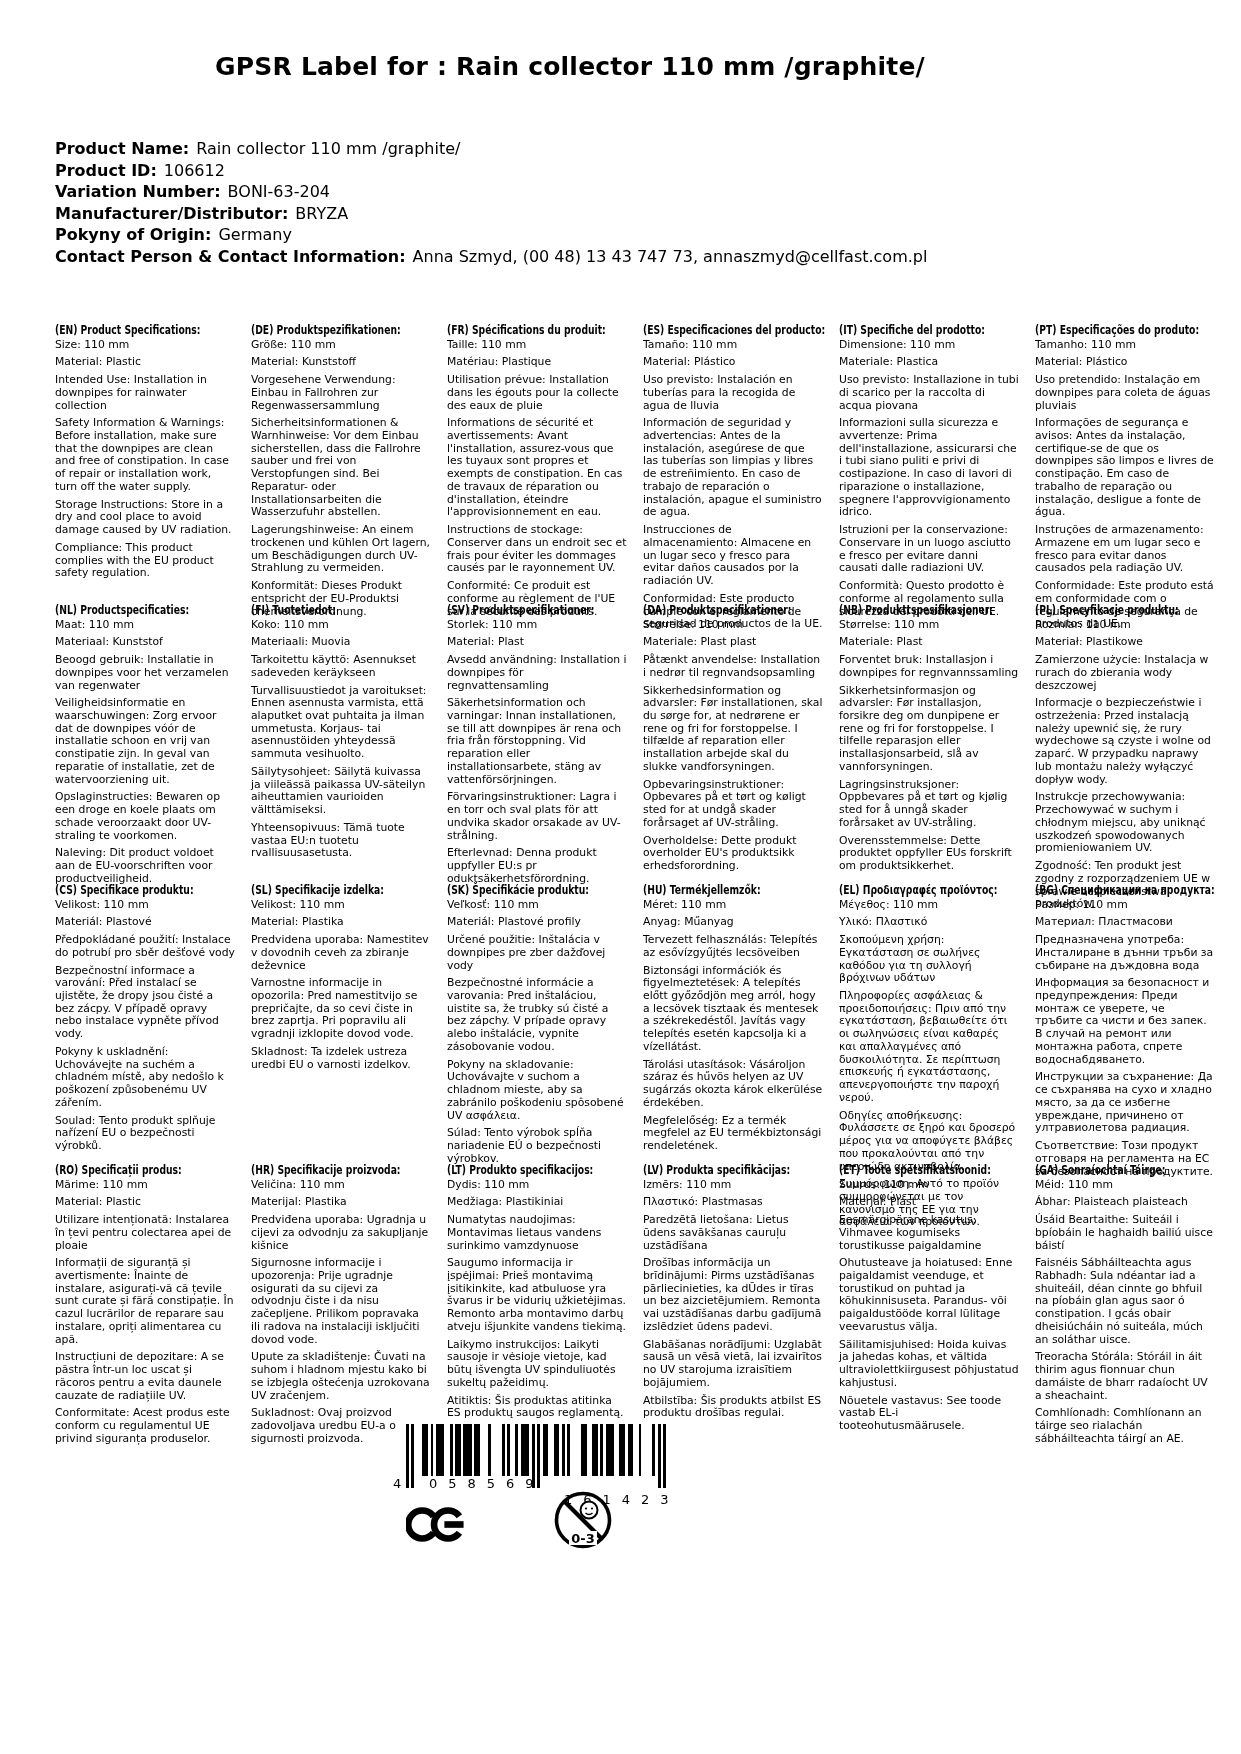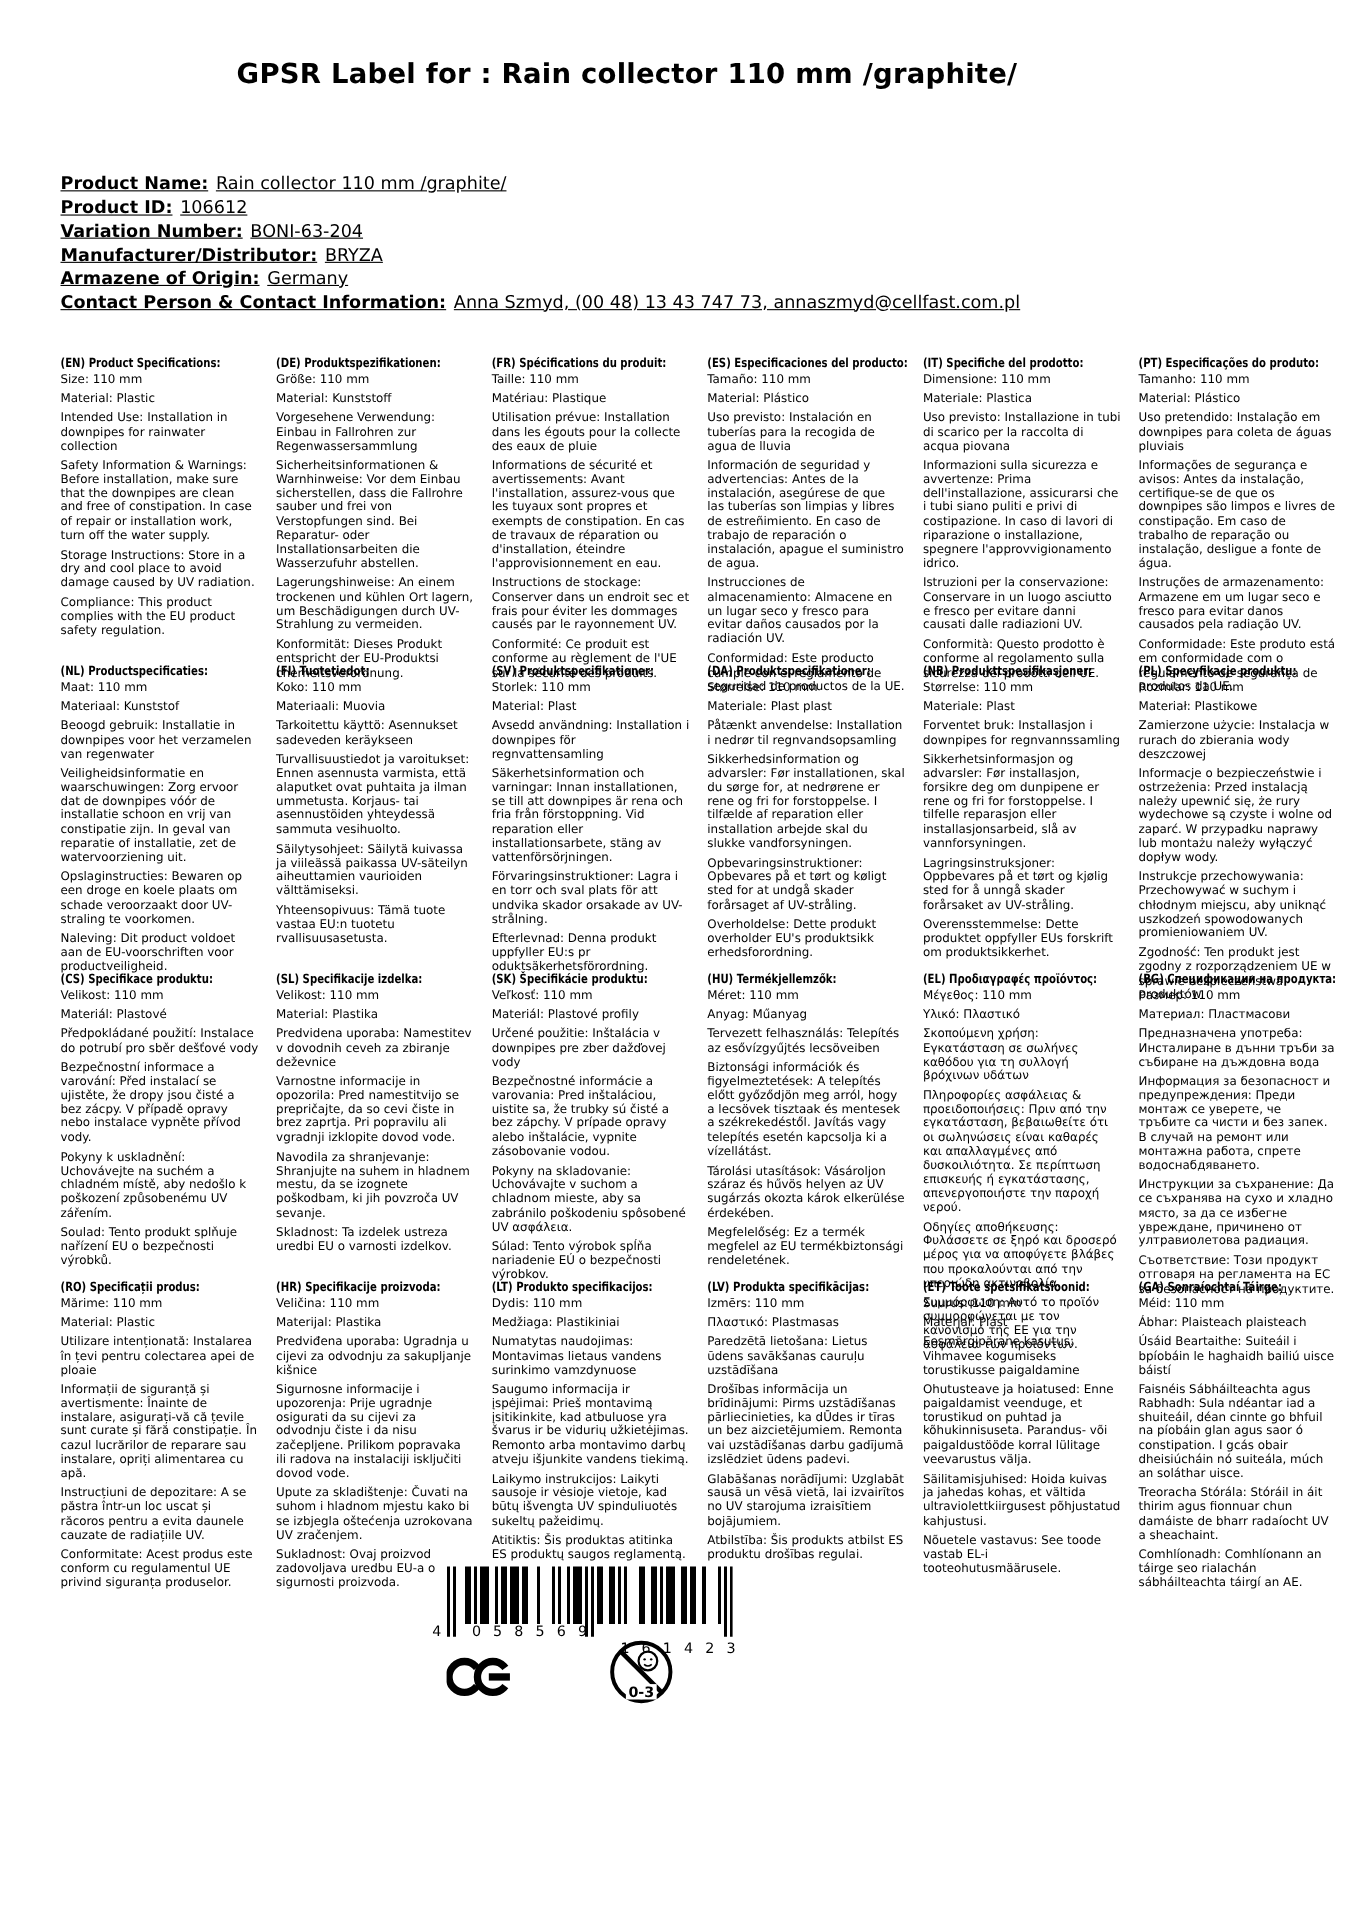--- a/index.html
+++ b/index.html
@@ -1,20 +1,20 @@
 <!DOCTYPE html>
 <html><head>
 <meta charset="utf-8">
 <style>
   html,body{margin:0;padding:0;}
   body{width:1241px;height:1754px;background:#ffffff;position:relative;
        font-family:"DejaVu Sans",sans-serif;color:#000;}
   .title{position:absolute;top:52px;left:0;width:1140px;margin:0;
          text-align:center;font-size:25px;font-weight:bold;letter-spacing:.2px;}
-  .product-info{position:absolute;left:55px;top:156px;text-decoration:underline;}
+  .product-info{position:absolute;left:55px;top:138px;}
   .pf-row{font-size:16px;line-height:21.5px;white-space:nowrap;}
   .pf-label{font-weight:bold;margin-right:7px;}
   .lang-grid{position:absolute;left:55px;top:278px;display:grid;
              grid-template-columns:repeat(6,180px);column-gap:16px;grid-auto-rows:280px;margin-top:46px;}
   .lang-block{font-size:10.8px;line-height:1.18;}
   .lang-heading{font-size:11.5px;font-weight:bold;white-space:nowrap;
                 transform:scaleX(0.8);transform-origin:0 50%;margin:0 0 1px 0;}
   .lang-paras p{margin:0 0 5px 0;}
   .barcode{position:absolute;left:393px;top:1424px;width:285px;height:74px;font-size:13px;}
   .barcode svg{position:absolute;left:13px;top:0;}
@@ -35,21 +35,21 @@
   <div class="product-info">
 
       <div class="pf-row"><span class="pf-label">Product Name:</span><span class="pf-value">Rain collector 110 mm /graphite/</span></div>
 
       <div class="pf-row"><span class="pf-label">Product ID:</span><span class="pf-value">106612</span></div>
 
       <div class="pf-row"><span class="pf-label">Variation Number:</span><span class="pf-value">BONI-63-204</span></div>
 
       <div class="pf-row"><span class="pf-label">Manufacturer/Distributor:</span><span class="pf-value">BRYZA</span></div>
 
-      <div class="pf-row"><span class="pf-label">Armazene of Origin:</span><span class="pf-value">Germany</span></div>
+      <div class="pf-row"><span class="pf-label">Pokyny of Origin:</span><span class="pf-value">Germany</span></div>
 
       <div class="pf-row"><span class="pf-label">Contact Person &amp; Contact Information:</span><span class="pf-value">Anna Szmyd, (00 48) 13 43 747 73, annaszmyd@cellfast.com.pl</span></div>
     </div>
 
   <div class="lang-grid">
 
       <div class="lang-block">
         <div class="lang-heading">(EN) Product Specifications:</div>
         <div class="lang-paras">
           <p>Size: 110 mm</p>
@@ -205,21 +205,20 @@
         </div>
       </div>
 
       <div class="lang-block">
         <div class="lang-heading">(SL) Specifikacije izdelka:</div>
         <div class="lang-paras">
           <p>Velikost: 110 mm</p>
           <p>Material: Plastika</p>
           <p>Predvidena uporaba: Namestitev v dovodnih ceveh za zbiranje deževnice</p>
           <p>Varnostne informacije in opozorila: Pred namestitvijo se prepričajte, da so cevi čiste in brez zaprtja. Pri popravilu ali vgradnji izklopite dovod vode.</p>
-          <p>Navodila za shranjevanje: Shranjujte na suhem in hladnem mestu, da se izognete poškodbam, ki jih povzroča UV sevanje.</p>
           <p>Skladnost: Ta izdelek ustreza uredbi EU o varnosti izdelkov.</p>
         </div>
       </div>
 
       <div class="lang-block">
         <div class="lang-heading">(SK) Špecifikácie produktu:</div>
         <div class="lang-paras">
           <p>Veľkosť: 110 mm</p>
           <p>Materiál: Plastové profily</p>
           <p>Určené použitie: Inštalácia v downpipes pre zber dažďovej vody</p>

